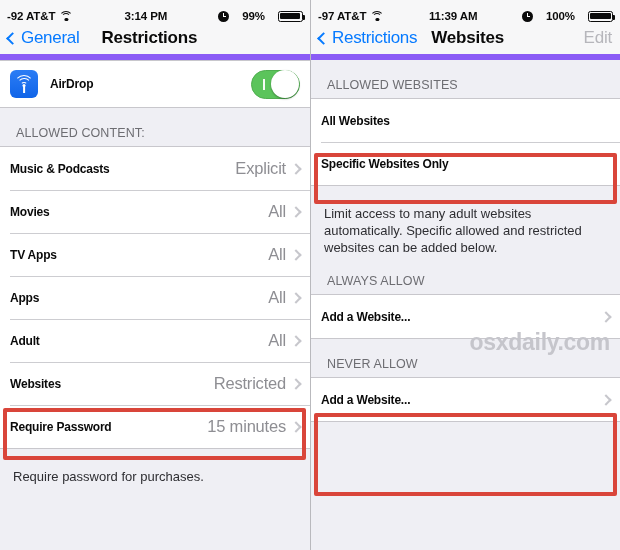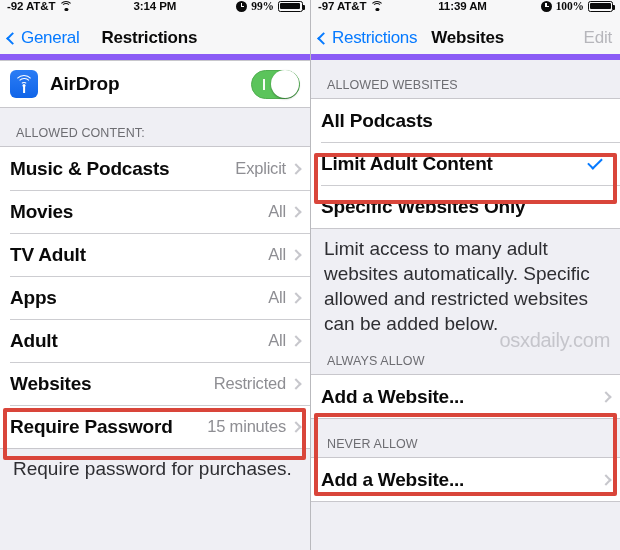--- a/index.html
+++ b/index.html
@@ -16,30 +16,30 @@
     background: #efeff4;
     overflow: hidden;
   }
   .panel.right { border-left: 1px solid #b9b9bd; }
 
   
   .statusbar {
     height: 22px;
     background: #f7f7f8;
     display: flex;
-    align-items: flex-start;
+    align-items: flex-end;
     padding: 0 7px;
     font-size: 11.5px;
     font-weight: bold;
     color: #0b0b0b;
     letter-spacing: -0.1px;
   }
   .sb-left { display: flex; align-items: center; gap: 4px; }
   .sb-center { flex: 1; text-align: center; }
-  .sb-right { display: flex; align-items: center; gap: 4px; font-family: Liberation Serif, serif; }
+  .sb-right { display: flex; align-items: center; gap: 13px; }
 
   .wifi-icon { width: 14px; height: 11px; position: relative; display: inline-block; }
   .wifi-icon i {
     position: absolute; left: 50%; transform: translateX(-50%);
     border: 1.6px solid #0b0b0b; border-bottom-color: transparent;
     border-left-color: transparent; border-right-color: transparent;
     border-radius: 50%;
   }
   .wifi-icon i:nth-child(1) { width: 14px; height: 14px; top: 0px; }
   .wifi-icon i:nth-child(2) { width: 9px; height: 9px; top: 2.4px; }
@@ -100,39 +100,39 @@
 
   
   .content { position: relative; }
   .group-header {
     font-size: 12.5px; color: #6d6d72;
     padding: 18px 10px 6px 16px;
     letter-spacing: 0.1px;
     text-transform: uppercase;
   }
   .group-footer {
-    font-size: 19px; color: #2e2e32;
-    padding: 7px 13px 6px 13px;
+    font-size: 13px; color: #2e2e32;
+    padding: 19px 13px 6px 13px;
     line-height: 1.32;
   }
   .table { background: #fff; border-top: 1px solid #c8c7cc; border-bottom: 1px solid #c8c7cc; }
   .row {
     height: 43px;
     display: flex; align-items: center;
     padding: 0 10px;
     background: #fff;
     position: relative;
     cursor: pointer;
   }
   .row + .row::before {
     content: ""; position: absolute; left: 10px; right: 0; top: 0;
     height: 1px; background: #cdcdd1;
   }
   .row-label {
-    font-size: 19px; font-weight: bold; color: #0a0a0a;
+    font-size: 12px; font-weight: bold; color: #0a0a0a;
     letter-spacing: -0.2px;
   }
   .row-value {
     margin-left: auto; font-size: 16.5px; color: #8e8e93;
     letter-spacing: -0.2px; padding-right: 6px;
   }
   .chev-right {
     width: 8px; height: 8px;
     border-top: 2px solid #c7c7cc; border-right: 2px solid #c7c7cc;
     transform: rotate(45deg);
@@ -196,23 +196,24 @@
     position: absolute;
     border: 4px solid #d9453a;
     border-radius: 2px;
     pointer-events: none;
     z-index: 5;
   }
 
   .watermark {
     position: absolute;
     right: 10px;
-    font-size: 20px;
+    font-size: 23px;
     color: #c5c5cb;
     letter-spacing: -0.3px;
+    font-weight: bold;
   }
 </style>
 </head>
 <body>
 
 <div class="screens">
 
   <div class="panel left">
 
     <div class="statusbar">
@@ -268,21 +269,21 @@
           <span class="row-label">Music &amp; Podcasts</span>
           <span class="row-value">Explicit</span>
           <span class="chev-right"></span>
         </div>
         <div class="row">
           <span class="row-label">Movies</span>
           <span class="row-value">All</span>
           <span class="chev-right"></span>
         </div>
         <div class="row">
-          <span class="row-label">TV Adult</span>
+          <span class="row-label">TV Apps</span>
           <span class="row-value">All</span>
           <span class="chev-right"></span>
         </div>
         <div class="row">
           <span class="row-label">Apps</span>
           <span class="row-value">All</span>
           <span class="chev-right"></span>
         </div>
         <div class="row">
           <span class="row-label">Adult</span>
@@ -336,25 +337,21 @@
       <div class="nav-title">Websites</div>
       <div class="nav-edit">Edit</div>
     </div>
 
     <div class="content">
 
       <div class="group-header">ALLOWED WEBSITES</div>
 
       <div class="table">
         <div class="row">
-          <span class="row-label">All Podcasts</span>
-        </div>
-        <div class="row">
-          <span class="row-label">Limit Adult Content</span>
-          <span class="checkmark"></span>
+          <span class="row-label">All Websites</span>
         </div>
         <div class="row">
           <span class="row-label">Specific Websites Only</span>
         </div>
       </div>
 
       <div class="group-footer">Limit access to many adult websites automatically. Specific allowed and restricted websites can be added below.</div>
 
       <div class="group-header" style="padding-top:12px;">ALWAYS ALLOW</div>
 

